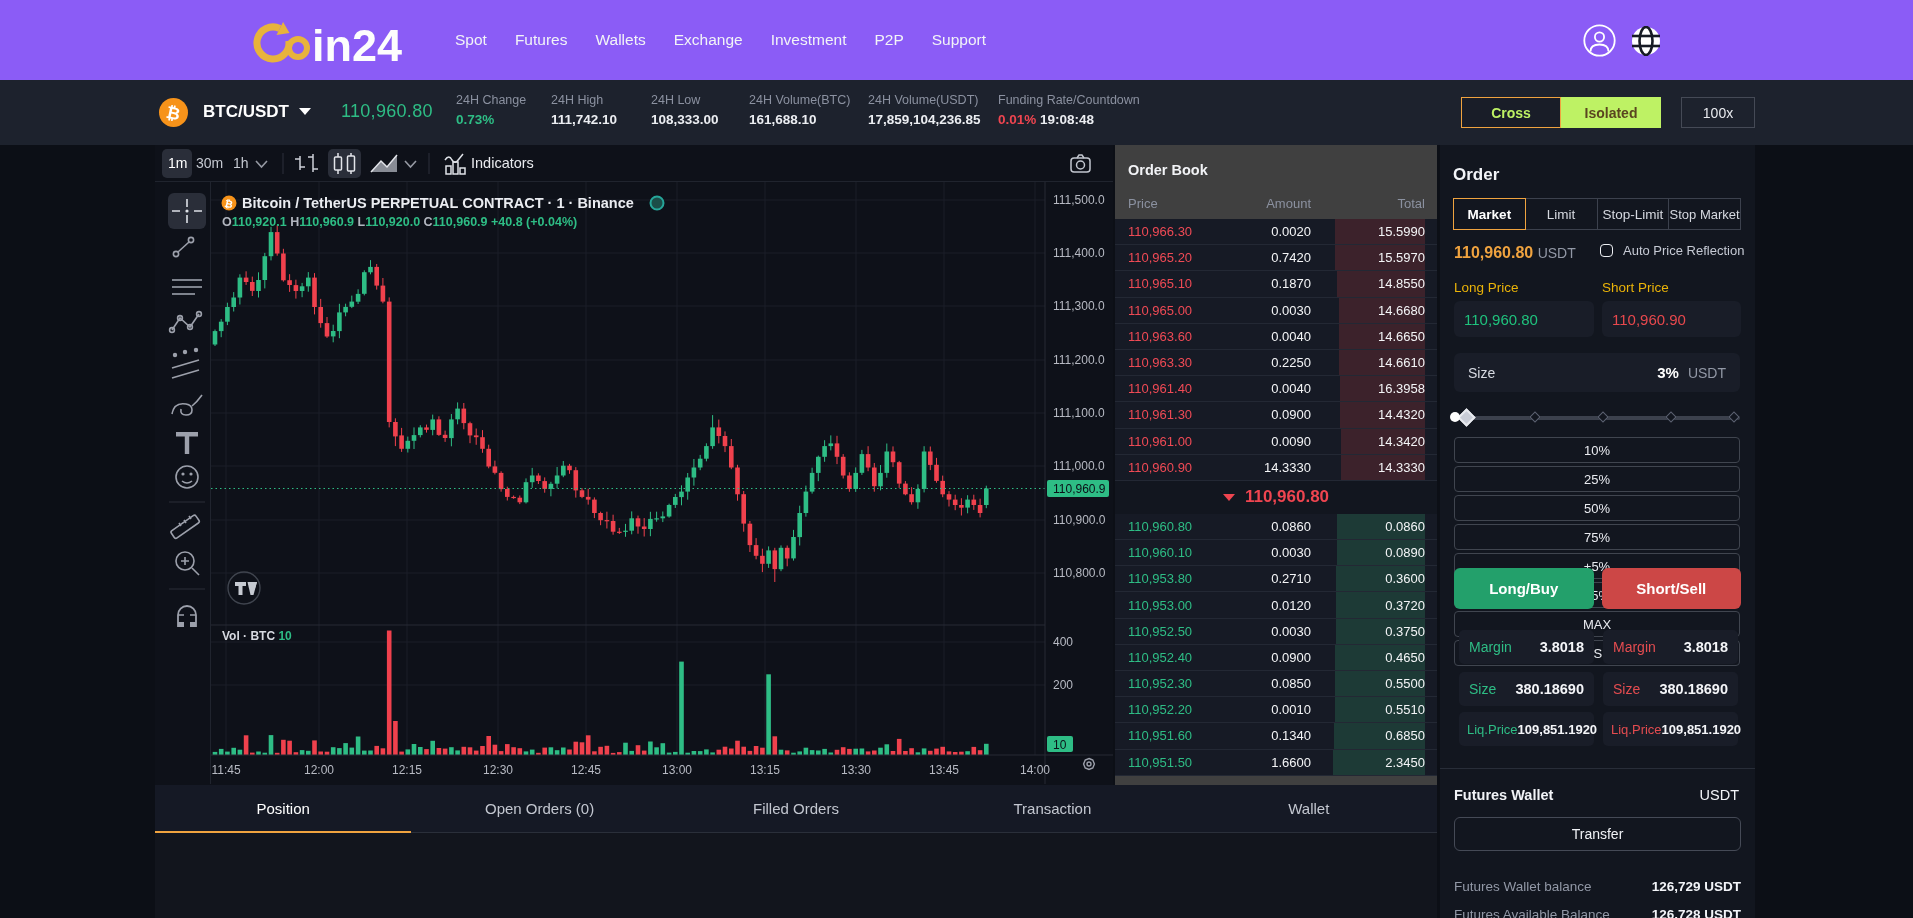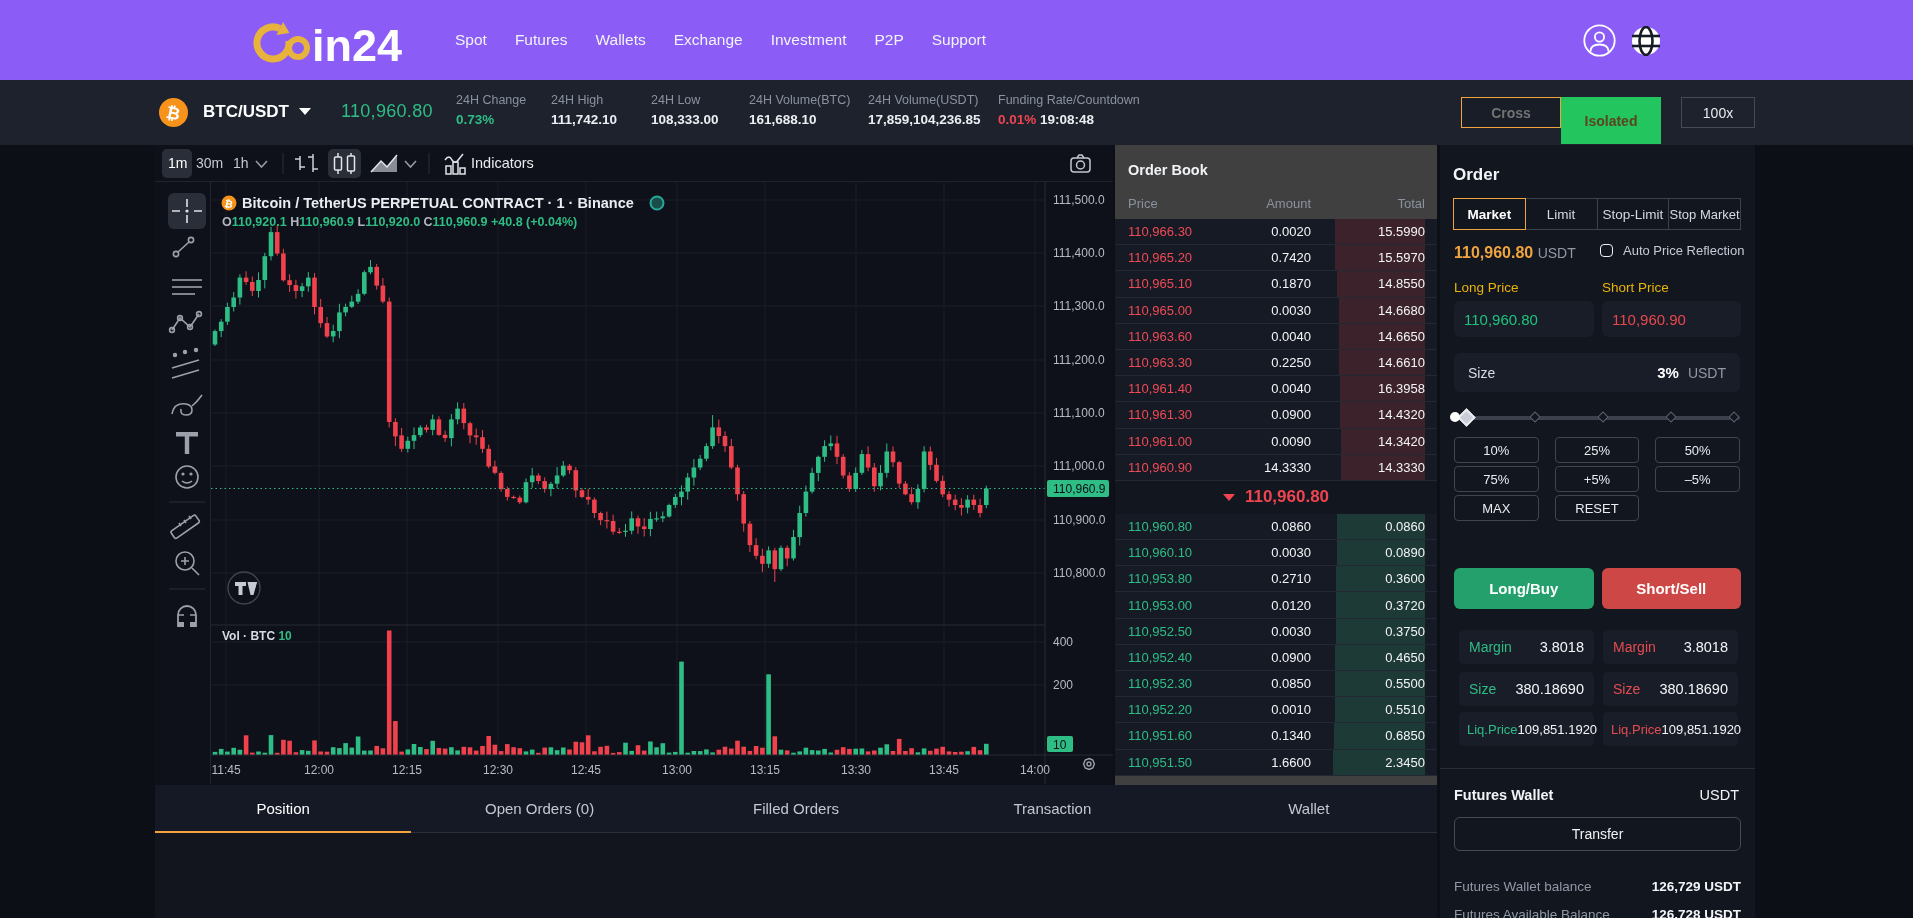--- a/index.html
+++ b/index.html
@@ -15,22 +15,22 @@
 .btcico { position:absolute; left:159px; top:18px; }
 .pair { position:absolute; left:203px; top:22px; color:#fff; font-size:17px; font-weight:700; }
 .caret { display:inline-block; width:0; height:0; border-left:6px solid transparent; border-right:6px solid transparent; border-top:7px solid #fff; margin-left:10px; vertical-align:middle; margin-top:-3px;}
 .tprice { position:absolute; left:341px; top:21px; color:#2ebd85; font-size:18px; font-weight:500; letter-spacing:.3px;}
 .stat { position:absolute; top:13px; }
 .stat .lb { color:#8b91a0; font-size:12.5px; margin-bottom:5px; white-space:nowrap;}
 .stat .vl { color:#eceef2; font-size:13.5px; font-weight:600; white-space:nowrap;}
 .vl .red { color:#ef4550; font-weight:600;}
 .vl.green { color:#2ebd85; font-weight:600;}
 .marginbtns { position:absolute; left:1461px; top:17px; display:flex; }
-.crossbtn { width:100px; height:31px; background:#191d28; border:1px solid #f0a33f; color:#737373; font-size:14px; font-weight:600; display:flex; align-items:center; justify-content:center;}
-.isobtn { width:100px; height:47px; background:#22c55e; color:#5a4520; font-size:14px; font-weight:600; display:flex; align-items:center; justify-content:center;}
+.crossbtn { width:100px; height:31px; background:#191d28; border:1px solid #f0a33f; color:#bef264; font-size:14px; font-weight:600; display:flex; align-items:center; justify-content:center;}
+.isobtn { width:100px; height:31px; background:#bef264; color:#5a4520; font-size:14px; font-weight:600; display:flex; align-items:center; justify-content:center;}
 .levbtn { position:absolute; left:1681px; top:17px; width:74px; height:31px; border:1px solid #454a56; color:#e8eaee; font-size:14px; display:flex; align-items:center; justify-content:center;}
 
 .main { position:relative; }
 .chartpanel { position:absolute; left:155px; top:0; width:958px; height:640px; background:#0e1119; }
 .ctoolbar { height:37px; border-bottom:1px solid #20242e; position:relative; }
 .cbody { display:flex; height:602px; }
 .ctools { width:56px; border-right:1px solid #20242e; position:relative; }
 .tfbox { position:absolute; background:#2a2e39; border-radius:5px; }
 .obpanel { position:absolute; left:1115px; top:0; width:322px; height:640px; background:#404040; }
 .orderpanel { position:absolute; left:1440px; top:0; width:315px; height:918px; background:#12161f; }
@@ -64,28 +64,28 @@
 .plabel { position:absolute; color:#eab308; font-size:13.5px; top:135px;}
 .pinput { position:absolute; top:156px; width:140px; height:36px; background:#191d28; border-radius:6px; display:flex; align-items:center; padding-left:10px; font-size:15px;}
 .sizebox { position:absolute; left:14px; top:208px; width:286px; height:39px; background:#191d28; border-radius:6px; display:flex; align-items:center; padding:0 14px; font-size:14px; color:#d7dae2;}
 .sizebox .pc { margin-left:auto; color:#fff; font-size:15px; font-weight:600;}
 .sizebox .us { color:#9298a6; margin-left:9px; font-size:14px;}
 .slider { position:absolute; left:14px; top:264px; width:286px; height:16px;}
 .strack { position:absolute; left:0; right:0; top:7px; height:3.5px; background:#3c414d; border-radius:2px;}
 .sdia { position:absolute; top:4px; width:8px; height:8px; background:#12161f; border:1.5px solid #5c6272; transform:rotate(45deg);}
 .sdia.big { width:13px; height:13px; top:1.5px; background:#c9cdd7; border:2px solid #e8eaef;}
 .sthumb { position:absolute; left:-4px; top:3px; width:10px; height:10px; border-radius:50%; background:#fff;}
-.pbgrid { position:absolute; left:14px; top:292px; width:286px; display:grid; grid-template-columns:1fr 1fr 1fr; gap:3px 16px;}
+.pbgrid { position:absolute; left:14px; top:292px; width:286px; display:grid; grid-template-columns:1fr; gap:3px 16px;}
 .pbtn { height:26px; border:1px solid #40454f; border-radius:4px; color:#e9ebf0; font-size:13px; display:flex; align-items:center; justify-content:center;}
 .gobtns { position:absolute; left:14px; top:423px; width:287px; display:flex; gap:8px;}
 .gobtn { flex:1; height:41px; border-radius:6px; color:#fff; font-size:15px; font-weight:600; display:flex; align-items:center; justify-content:center;}
 .long { background:#23a06b; }
 .short { background:#cc4746; }
 .ibox { position:absolute; width:135px; height:34px; background:#191d28; border-radius:5px; display:flex; align-items:center; padding:0 10px; font-size:13.5px;}
-.ibox .k { font-size:14px; } .ibox .v { margin-left:auto; color:#f4f5f8; font-weight:400; font-size:14.5px;}
+.ibox .k { font-size:14px; } .ibox .v { margin-left:auto; color:#f4f5f8; font-weight:700; font-size:14.5px;}
 .ibox .kg { color:#2ebd85; } .ibox .kr { color:#e44c50; }
 .opdivider { position:absolute; left:0; top:623px; width:315px; height:1px; background:#282d38; }
 .fwt { position:absolute; left:14px; top:642px; color:#f2f4f8; font-size:14.5px; font-weight:600;}
 .fwu { position:absolute; right:16px; top:642px; color:#f2f4f8; font-size:14.5px;}
 .transfer { position:absolute; left:14px; top:672px; width:287px; height:34px; border:1px solid #454a56; border-radius:6px; color:#f0f2f6; font-size:14px; display:flex; align-items:center; justify-content:center;}
 .frow { position:absolute; left:14px; right:14px; display:flex; color:#9298a6; font-size:13.5px;}
 .frow .rv { margin-left:auto; color:#f2f4f8; font-weight:600;}
 </style>
 </head>
 <body>

